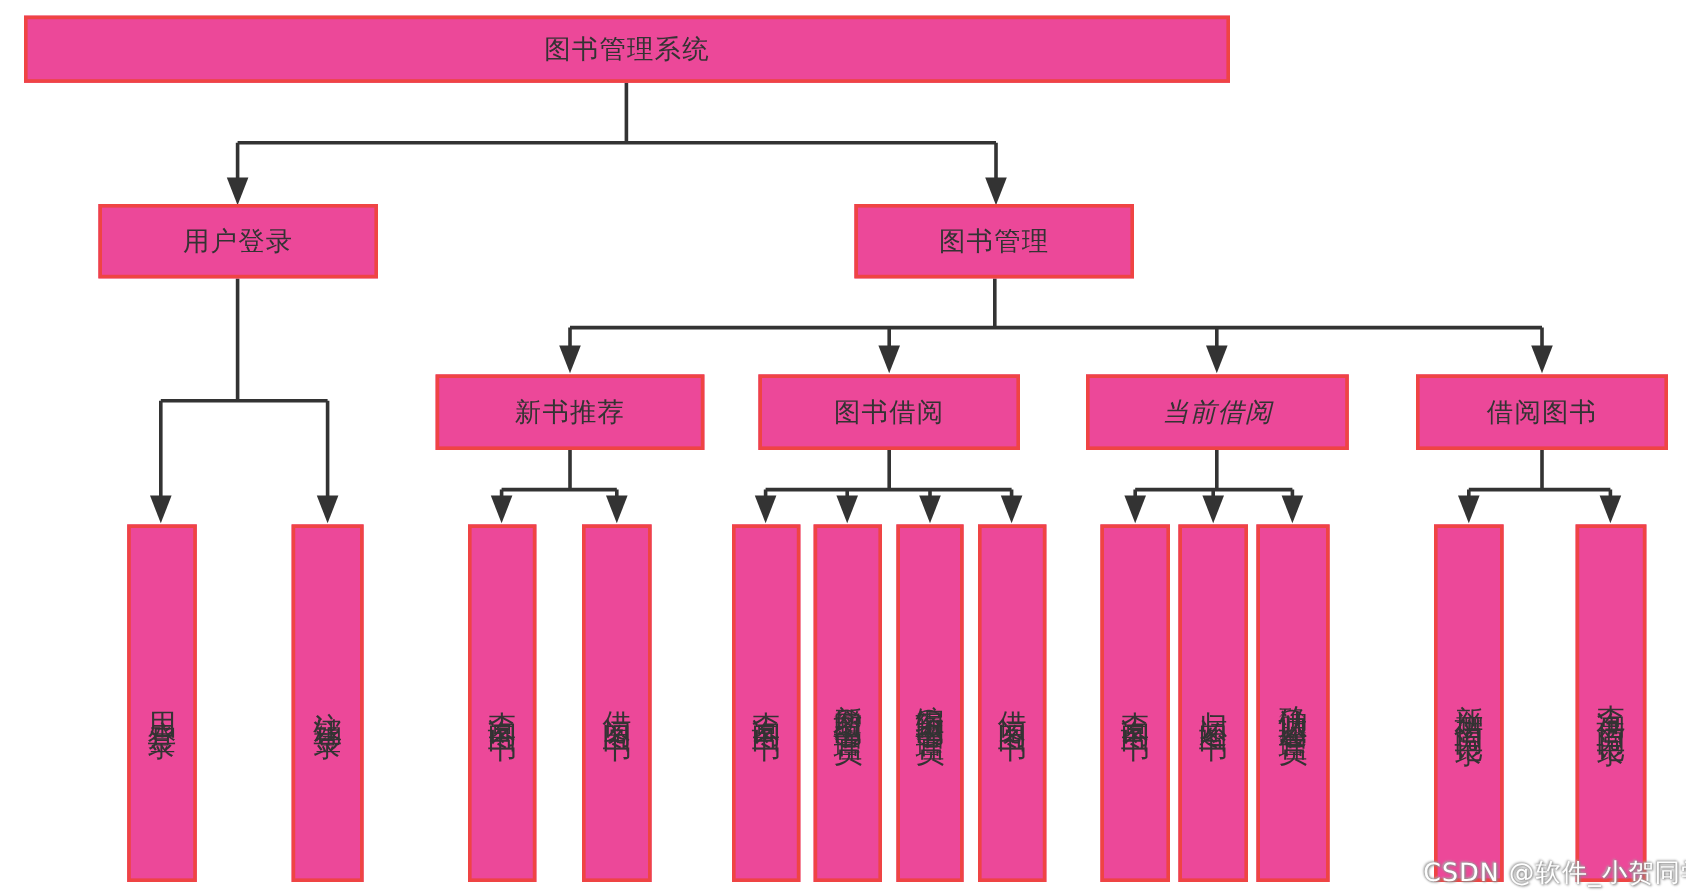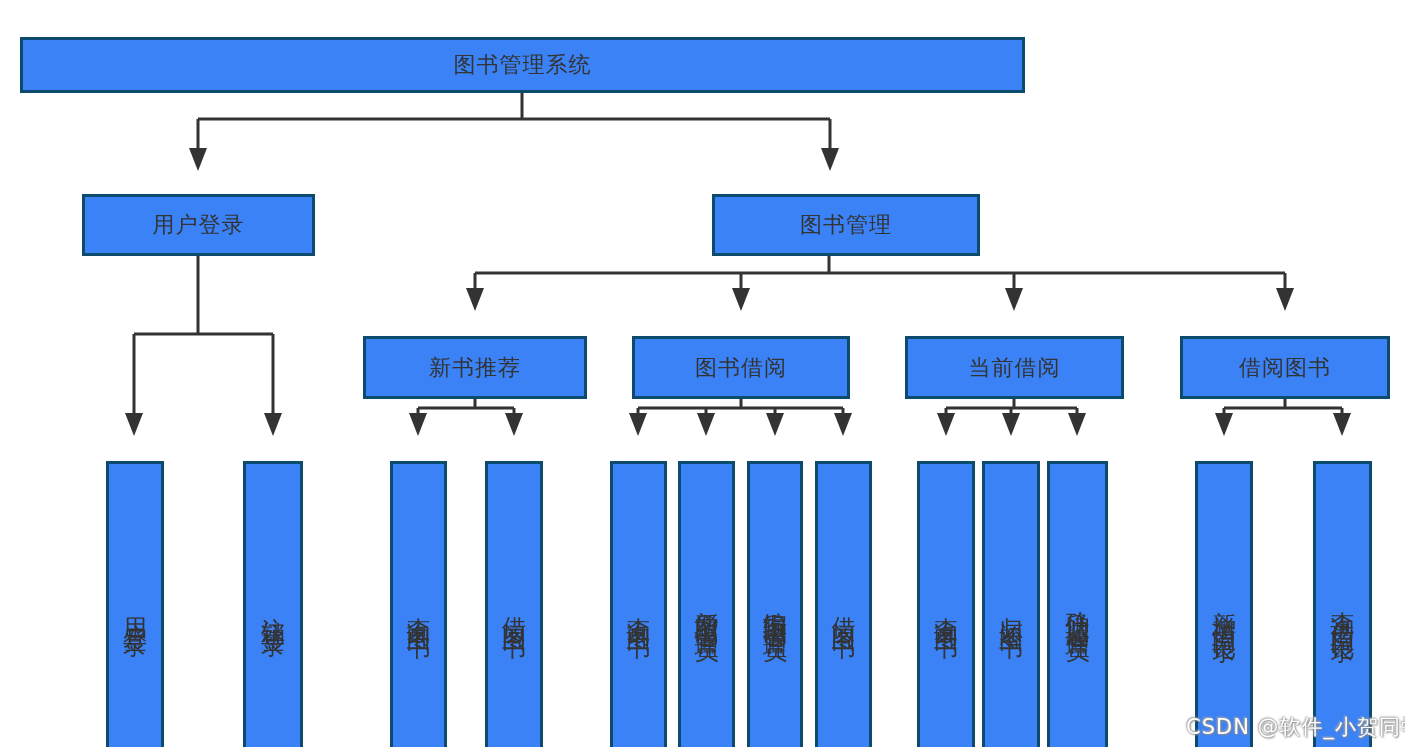--- a/index.html
+++ b/index.html
@@ -3,36 +3,36 @@
 <meta charset="utf-8">
 <style>
   html,body { margin:0; padding:0; background:#ffffff; }
   .stage {
     position:relative; width:1405px; height:747px; background:#ffffff;
     font-family:"DejaVu Sans","Liberation Sans",sans-serif; color:#333333;
     overflow:hidden;
   }
   .lines { position:absolute; left:0; top:0; width:1405px; height:747px; pointer-events:none; }
   .box {
-    position:absolute; background:#3b82f6; border:3px solid #0c4a6e; box-sizing:border-box;
+    position:absolute; background:#ec4899; border:3px solid #ef4444; box-sizing:border-box;
     display:flex; align-items:center; justify-content:center;
-    font-size:22px; letter-spacing:1px; white-space:nowrap;margin-top:24px;
+    font-size:22px; letter-spacing:1px; white-space:nowrap;
   }
   .leaf .vtext {
     writing-mode:vertical-rl; text-orientation:mixed;
     font-size:24px; line-height:1; letter-spacing:6px; white-space:nowrap;
   }
   .leaf .vtext.tight { letter-spacing:4px; }
   
   .bx-root { left:20px;  top:13px;  width:1005px; height:56px; }
   .bx-l2a  { left:82px;  top:170px; width:233px;  height:62px; }
-  .bx-l2b  { left:712px; top:170px; width:268px;  height:62px; }
+  .bx-l2b  { left:712px; top:170px; width:233px;  height:62px; }
   .bx-l3a  { left:363px; top:312px; width:224px;  height:63px; }
   .bx-l3b  { left:632px; top:312px; width:218px;  height:63px; }
-  .bx-l3c  { left:905px; top:312px; width:219px;  height:63px; }
+  .bx-l3c  { left:905px; top:312px; width:219px;  height:63px;font-style:italic; }
   .bx-l3d  { left:1180px;top:312px; width:210px;  height:63px; }
   .lf-a1 { left:106px;  top:437px; width:58px; height:298px; }
   .lf-a2 { left:243px;  top:437px; width:60px; height:298px; }
   .lf-b1 { left:390px;  top:437px; width:57px; height:298px; }
   .lf-b2 { left:485px;  top:437px; width:58px; height:298px; }
   .lf-c1 { left:610px;  top:437px; width:57px; height:298px; }
   .lf-c2 { left:678px;  top:437px; width:57px; height:298px; }
   .lf-c3 { left:747px;  top:437px; width:56px; height:298px; }
   .lf-c4 { left:815px;  top:437px; width:57px; height:298px; }
   .lf-d1 { left:917px;  top:437px; width:58px; height:298px; }

